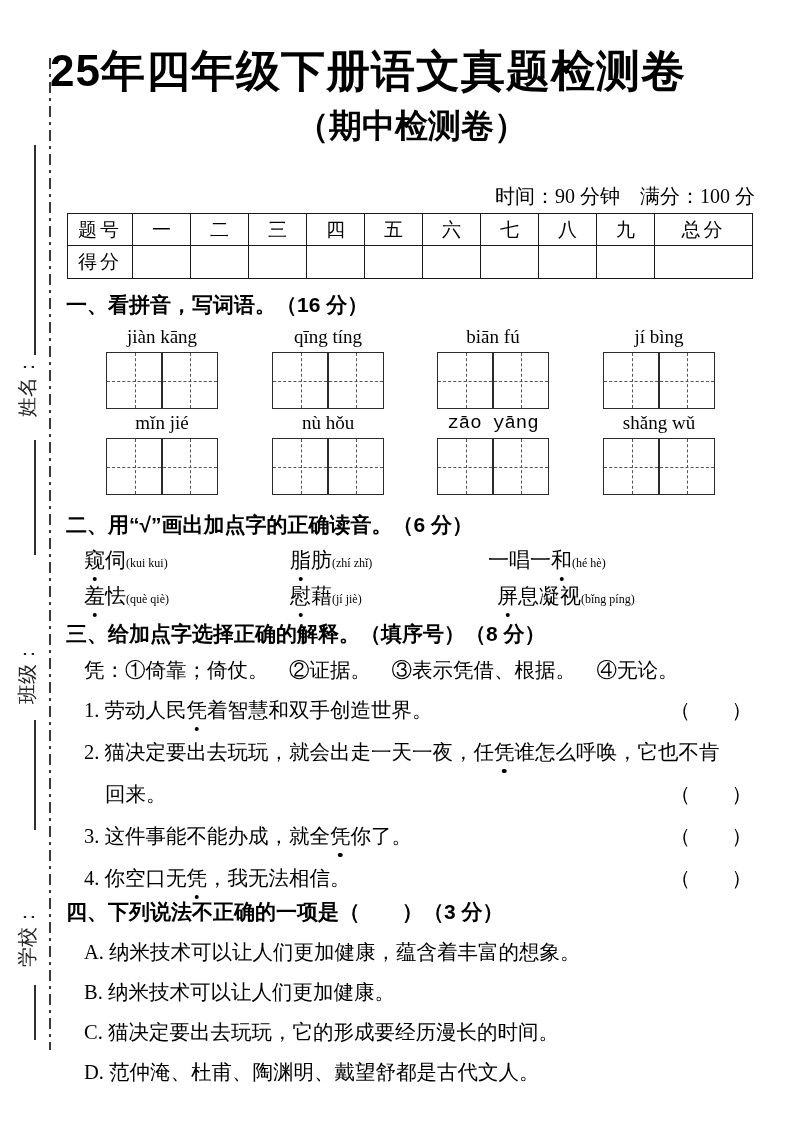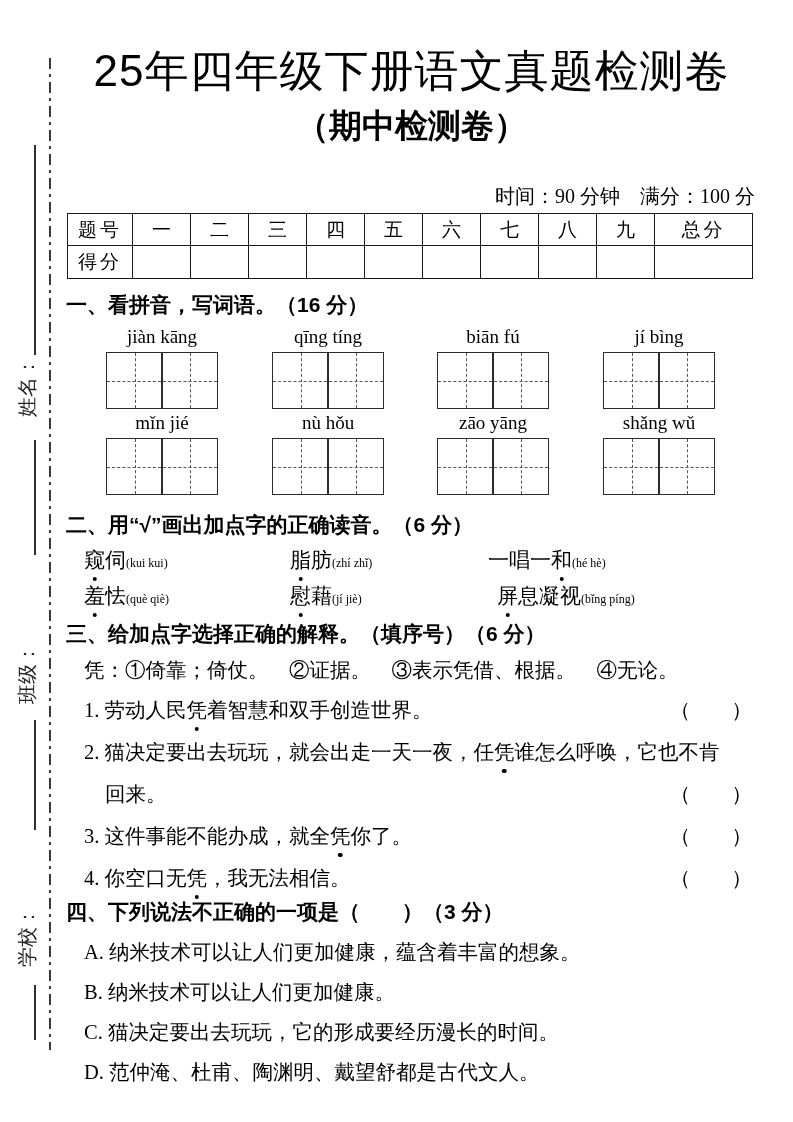--- a/index.html
+++ b/index.html
@@ -16,22 +16,22 @@
     background:repeating-linear-gradient(180deg,#3a3a3a 0 11px,transparent 11px 16px,#3a3a3a 16px 19px,transparent 19px 24px);
   }
   .seal-blank{left:34px;width:2px;background:#2f2f2f;}
   .seal-label{
     left:0px;width:54px;height:26px;text-align:center;line-height:26px;
     font-size:20px;transform:rotate(-90deg);white-space:nowrap;
     font-family:"Liberation Serif",serif;color:#222;
   }
 
   
-  .title{left:50px;width:723px;top:42px;text-align:center;
-    font-size:44px;font-weight:400;letter-spacing:1px;
+  .title{left:50px;width:723px;top:42px;text-align:left;
+    font-size:44px;font-weight:700;letter-spacing:1px;
     font-family:"Liberation Sans",sans-serif;color:#000;}
   .subtitle{left:50px;width:723px;top:104px;text-align:center;
     font-size:33px;font-weight:bold;font-family:"Liberation Sans",sans-serif;color:#000;}
   .info{left:50px;width:705px;top:183px;text-align:right;font-size:20px;color:#000;}
 
   
   table.score{left:67px;top:213px;border-collapse:collapse;table-layout:fixed;
     font-size:19px;color:#000;}
   table.score td{border:1.4px solid #1a1a1a;text-align:center;padding:0;}
   table.score tr.r1 td{height:31px;}
@@ -146,21 +146,21 @@
     </div>
   <div class="pbox" style="left:603px;top:352px;">
       <div class="vdash q1"></div>
       <div class="vdash q3"></div>
       <div class="hdash"></div>
       <div class="vmid"></div>
     </div>
 
   <div class="abs py-label" style="left:106px;top:412px;">mǐn jié</div>
   <div class="abs py-label" style="left:272px;top:412px;">nù hǒu</div>
-  <div class="abs py-label" style="left:437px;top:412px;">zāo yāng</div>
+  <div class="abs py-label" style="left:437px;top:412px;font-family:Liberation Mono, monospace;">zāo yāng</div>
   <div class="abs py-label" style="left:603px;top:412px;">shǎng wǔ</div>
 
   <div class="pbox" style="left:106px;top:438px;">
       <div class="vdash q1"></div>
       <div class="vdash q3"></div>
       <div class="hdash"></div>
       <div class="vmid"></div>
     </div>
   <div class="pbox" style="left:272px;top:438px;">
       <div class="vdash q1"></div>
@@ -184,21 +184,21 @@
   <div class="abs sec-head" style="top:511px;">二、用“√”画出加点字的正确读音。（6 分）</div>
 
   <div class="abs entry" style="left:84px;top:546px;"><span></span><span class="dotc">窥</span><span>伺</span><span class="py">(kui kui)</span></div>
   <div class="abs entry" style="left:290px;top:546px;"><span></span><span class="dotc">脂</span><span>肪</span><span class="py">(zhí zhǐ)</span></div>
   <div class="abs entry" style="left:488px;top:546px;"><span>一唱一</span><span class="dotc">和</span><span></span><span class="py">(hé hè)</span></div>
 
   <div class="abs entry" style="left:84px;top:582px;"><span></span><span class="dotc">羞</span><span>怯</span><span class="py">(què qiè)</span></div>
   <div class="abs entry" style="left:290px;top:582px;"><span></span><span class="dotc">慰</span><span>藉</span><span class="py">(jí jiè)</span></div>
   <div class="abs entry" style="left:497px;top:582px;"><span></span><span class="dotc">屏</span><span>息凝视</span><span class="py">(bǐng píng)</span></div>
 
-  <div class="abs sec-head" style="top:620px;">三、给加点字选择正确的解释。（填序号）（6 分）</div>
+  <div class="abs sec-head" style="top:620px;">三、给加点字选择正确的解释。（填序号）（8 分）</div>
   <div class="abs def-line" style="top:656px;">凭：①倚靠；倚仗。　②证据。　③表示凭借、根据。　④无论。</div>
 
   <div class="abs q-line" style="top:696px;">
       <span class="q-text"><span>1. 劳动人民</span><span class="dotc">凭</span><span>着智慧和双手创造世界。</span></span>
       <span class="bracket">（　　）</span>
     </div>
 
   <div class="abs q-line" style="top:738px;">
       <span class="q-text"><span>2. 猫决定要出去玩玩，就会出走一天一夜，任</span><span class="dotc">凭</span><span>谁怎么呼唤，它也不肯</span></span>
       <span class="bracket"></span>

